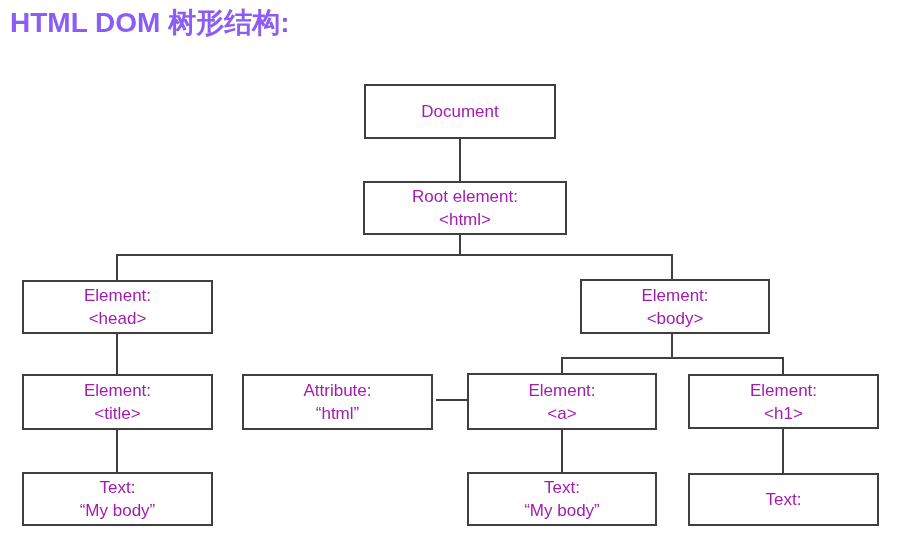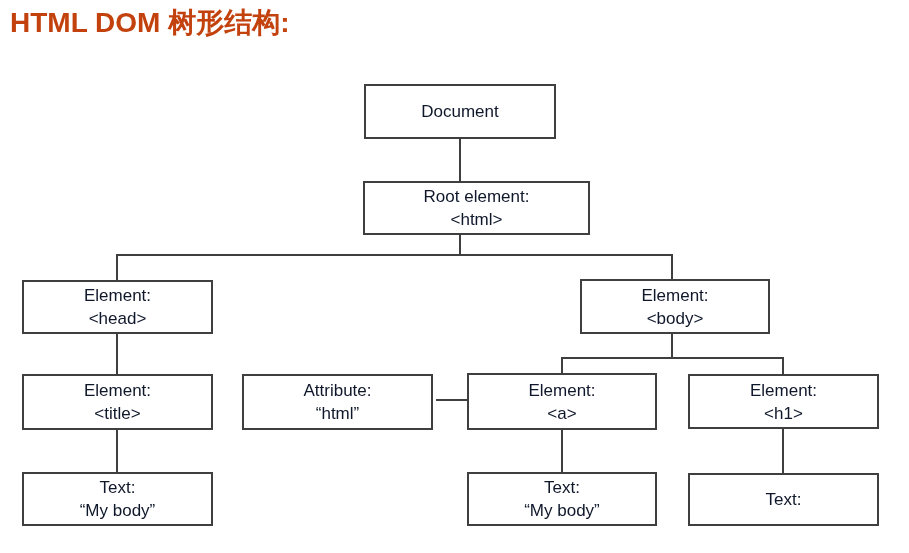--- a/index.html
+++ b/index.html
@@ -11,55 +11,55 @@
     font-family: "Liberation Sans", sans-serif;
     overflow: hidden;
   }
   .page-title {
     position: absolute;
     left: 10px;
     top: 4px;
     margin: 0;
     font-size: 28px;
     font-weight: bold;
-    color: #c2410c;
+    color: #8b5cf6;
     white-space: nowrap;
   }
   .node {
     position: absolute;
     box-sizing: border-box;
     border: 2px solid #3f3f3f;
     background: #ffffff;
     display: flex;
     flex-direction: column;
     align-items: center;
     justify-content: center;
     text-align: center;
-    color: #0f172a;
+    color: #a21caf;
     font-size: 17px;
     line-height: 23px;
     white-space: nowrap;
   }
   .connector {
     position: absolute;
     background: #3f3f3f;
   }
 </style>
 </head>
 <body>
 
 <div class="canvas">
 
   <h2 class="page-title">HTML DOM 树形结构:</h2>
 
   <div class="node" style="left:364px;top:84px;width:192px;height:55px;">
     <span>Document</span>
   </div>
 
-  <div class="node" style="left:363px;top:181px;width:227px;height:54px;">
+  <div class="node" style="left:363px;top:181px;width:204px;height:54px;">
     <span>Root element:</span>
     <span>&lt;html&gt;</span>
   </div>
 
   <div class="node" style="left:22px;top:280px;width:191px;height:54px;">
     <span>Element:</span>
     <span>&lt;head&gt;</span>
   </div>
   <div class="node" style="left:580px;top:279px;width:190px;height:55px;">
     <span>Element:</span>

